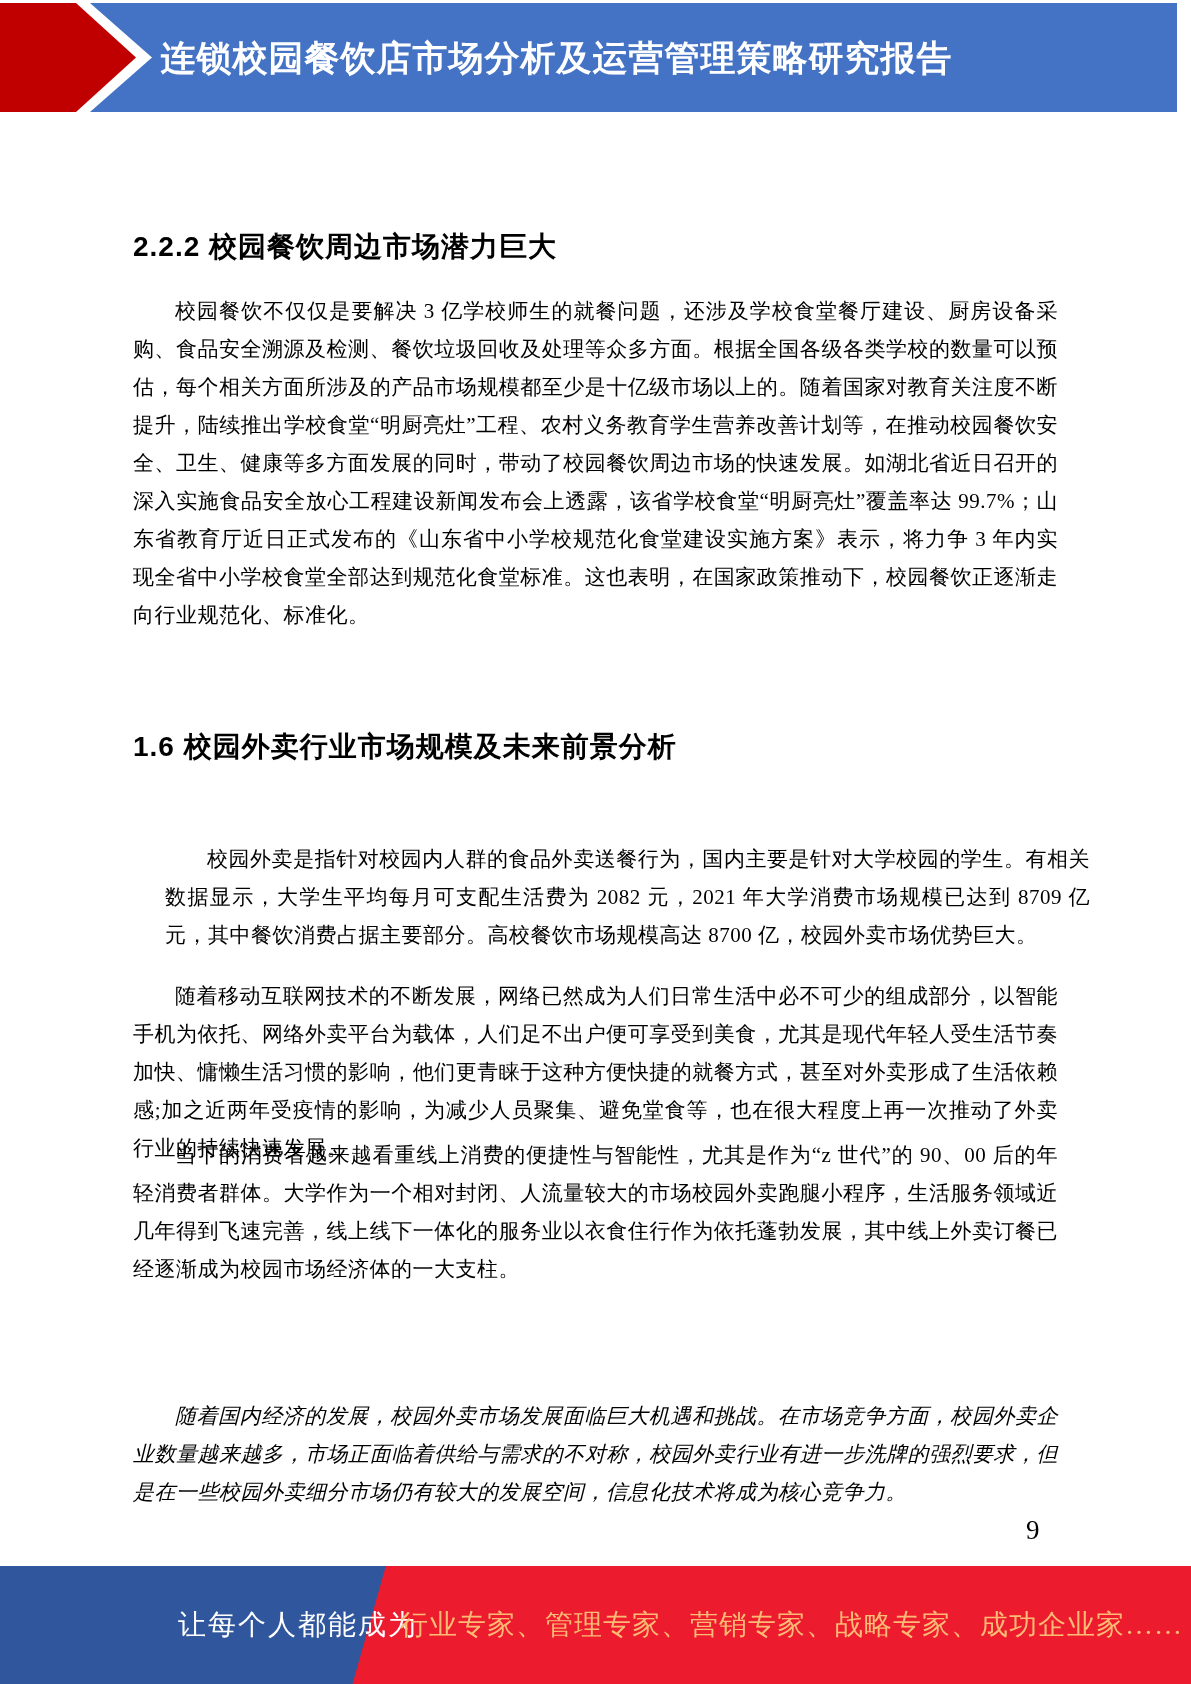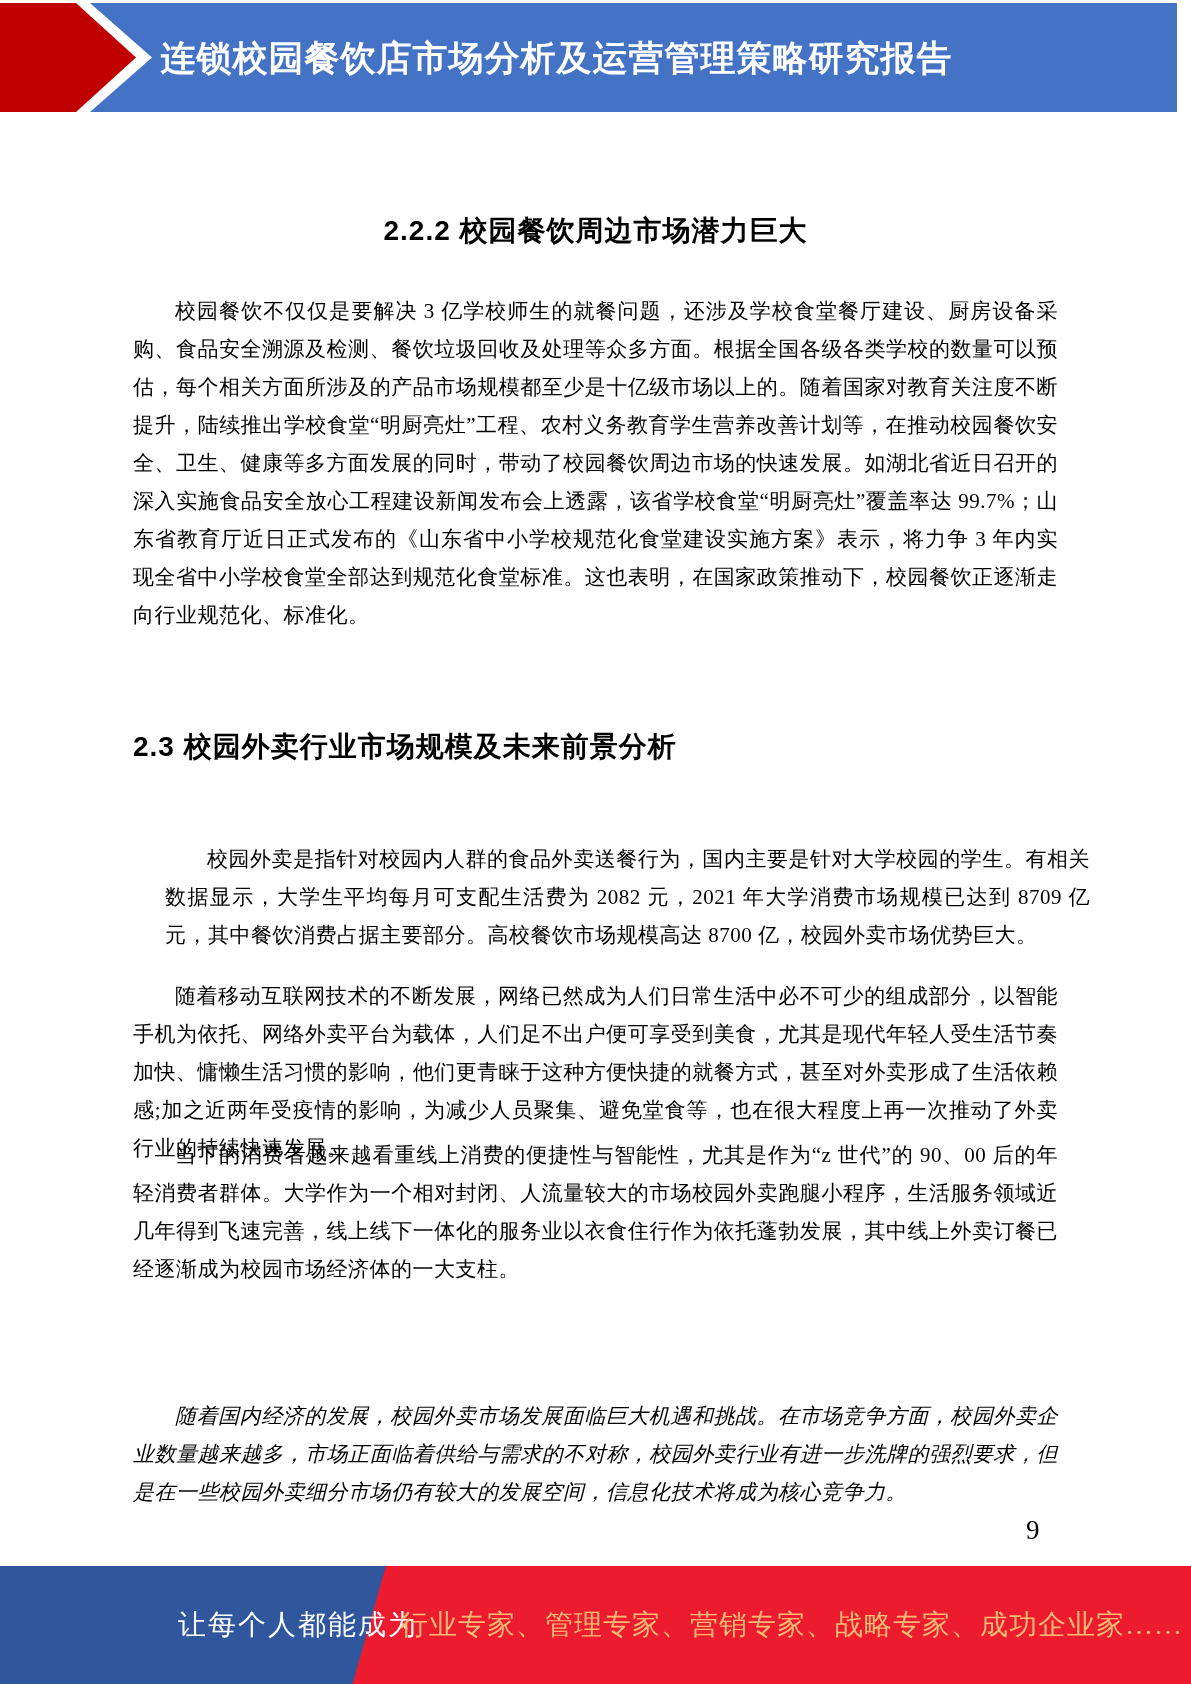--- a/index.html
+++ b/index.html
@@ -47,21 +47,21 @@
   .para { text-indent:42px; }
   .h2 {
     position:absolute; left:133px; width:925px;
     font-family:"Liberation Sans","DejaVu Sans",sans-serif;
     font-weight:bold;
     font-size:28px; line-height:40px;
     letter-spacing:1px;
     white-space:nowrap;
   }
   #cont-line { top:138px; }
-  #h-222     { top:211px;text-align:center; }
+  #h-222     { top:227px; }
   #p-1       { top:292px; }
   #h-23      { top:727px; }
   #p-2       { top:840px;margin-left:32px; }
   #p-3       { top:977px; }
   #p-4       { top:1136px; }
   #p-5       { top:1397px;font-style:italic; }
 
   .page-number {
     position:absolute; left:1026px; top:1512px;
     font-size:27px; line-height:36px;
@@ -105,21 +105,21 @@
       <polygon points="0,0 76,0 136,54.5 76,109 0,109" fill="#C00000"></polygon>
     </svg>
     <div class="report-title">连锁校园餐饮店市场分析及运营管理策略研究报告</div>
   </div>
 
 
   <div id="h-222" class="h2">2.2.2 校园餐饮周边市场潜力巨大</div>
 
   <div id="p-1" class="para">校园餐饮不仅仅是要解决 3 亿学校师生的就餐问题，还涉及学校食堂餐厅建设、厨房设备采购、食品安全溯源及检测、餐饮垃圾回收及处理等众多方面。根据全国各级各类学校的数量可以预估，每个相关方面所涉及的产品市场规模都至少是十亿级市场以上的。随着国家对教育关注度不断提升，陆续推出学校食堂“明厨亮灶”工程、农村义务教育学生营养改善计划等，在推动校园餐饮安全、卫生、健康等多方面发展的同时，带动了校园餐饮周边市场的快速发展。如湖北省近日召开的深入实施食品安全放心工程建设新闻发布会上透露，该省学校食堂“明厨亮灶”覆盖率达 99.7%；山东省教育厅近日正式发布的《山东省中小学校规范化食堂建设实施方案》表示，将力争 3 年内实现全省中小学校食堂全部达到规范化食堂标准。这也表明，在国家政策推动下，校园餐饮正逐渐走向行业规范化、标准化。</div>
 
-  <div id="h-23" class="h2">2.3 校园外卖行业市场规模及未来前景分析</div>
+  <div id="h-23" class="h2">1.6 校园外卖行业市场规模及未来前景分析</div>
 
   <div id="p-2" class="para">校园外卖是指针对校园内人群的食品外卖送餐行为，国内主要是针对大学校园的学生。有相关数据显示，大学生平均每月可支配生活费为 2082 元，2021 年大学消费市场规模已达到 8709 亿元，其中餐饮消费占据主要部分。高校餐饮市场规模高达 8700 亿，校园外卖市场优势巨大。</div>
 
   <div id="p-3" class="para">随着移动互联网技术的不断发展，网络已然成为人们日常生活中必不可少的组成部分，以智能手机为依托、网络外卖平台为载体，人们足不出户便可享受到美食，尤其是现代年轻人受生活节奏加快、慵懒生活习惯的影响，他们更青睐于这种方便快捷的就餐方式，甚至对外卖形成了生活依赖感;加之近两年受疫情的影响，为减少人员聚集、避免堂食等，也在很大程度上再一次推动了外卖行业的持续快速发展。</div>
 
   <div id="p-4" class="para">当下的消费者越来越看重线上消费的便捷性与智能性，尤其是作为“z 世代”的 90、00 后的年轻消费者群体。大学作为一个相对封闭、人流量较大的市场校园外卖跑腿小程序，生活服务领域近几年得到飞速完善，线上线下一体化的服务业以衣食住行作为依托蓬勃发展，其中线上外卖订餐已经逐渐成为校园市场经济体的一大支柱。</div>
 
   <div id="p-5" class="para">随着国内经济的发展，校园外卖市场发展面临巨大机遇和挑战。在市场竞争方面，校园外卖企业数量越来越多，市场正面临着供给与需求的不对称，校园外卖行业有进一步洗牌的强烈要求，但是在一些校园外卖细分市场仍有较大的发展空间，信息化技术将成为核心竞争力。</div>
 
   <div class="page-number">9</div>

